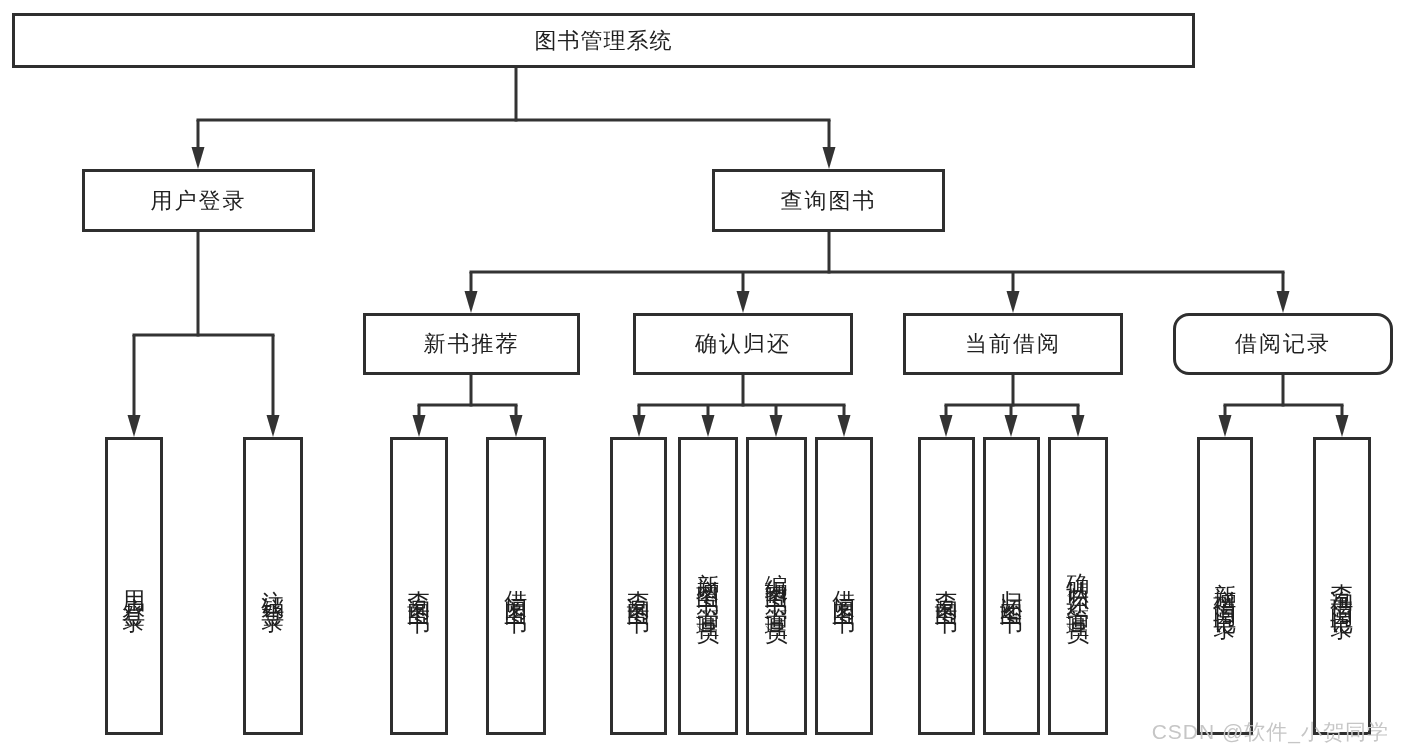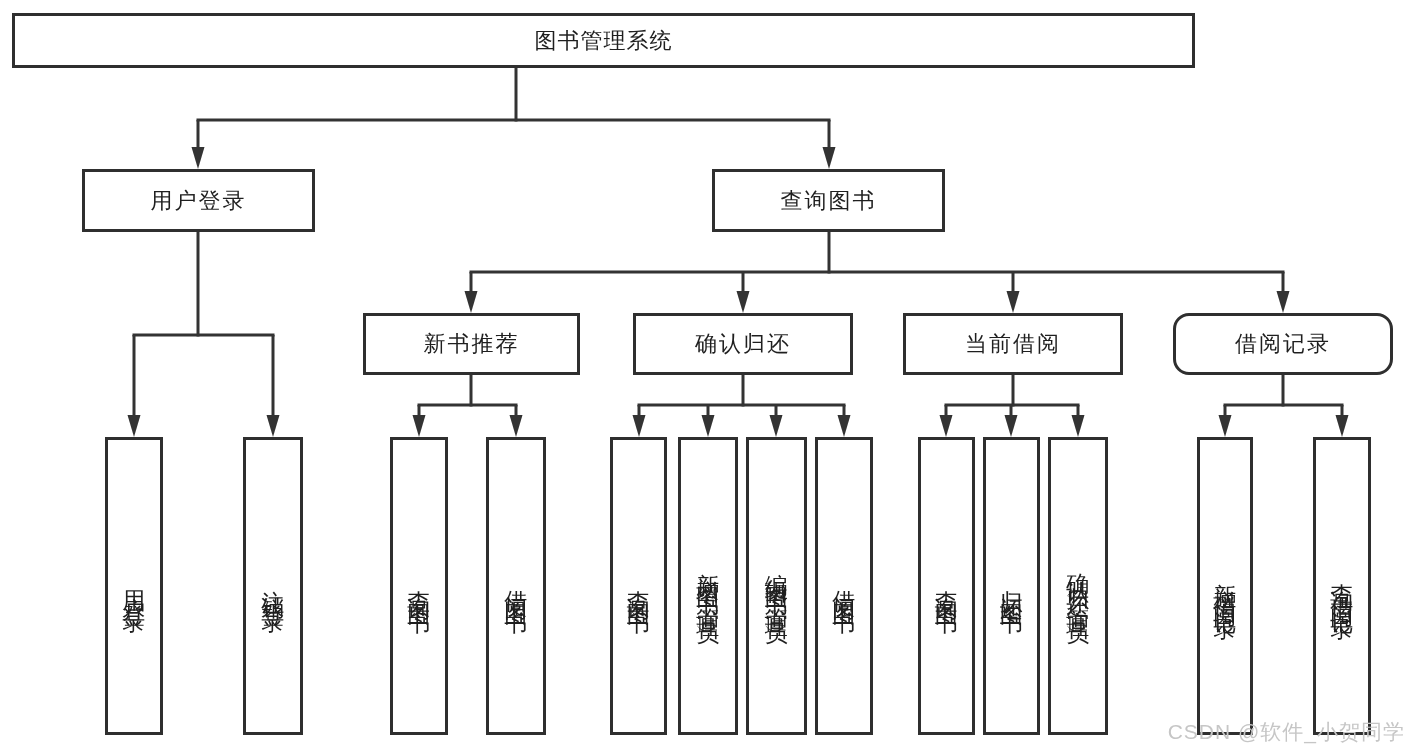--- a/index.html
+++ b/index.html
@@ -15,21 +15,21 @@
     box-sizing:border-box; display:flex; align-items:center; justify-content:center;
     color:#1f1f1f;
   }
   .hlabel { font-size:22px; letter-spacing:2px; white-space:nowrap; }
   .root-title { font-size:22px; letter-spacing:1px; }
   .leaf .vtext {
     writing-mode:vertical-rl; text-orientation:mixed;
     font-size:23px; letter-spacing:7px; line-height:1.15; white-space:nowrap;
   }
   .watermark {
-    position:absolute; right:0; bottom:1px; font-size:21px;
+    position:absolute; right:16px; bottom:1px; font-size:21px;
     color:#c6c6c6; letter-spacing:1px; white-space:nowrap; pointer-events:none;
   }
 </style>
 </head>
 <body>
 
 <div class="canvas">
 
   <svg class="wires" xmlns="http://www.w3.org/2000/svg">
 

